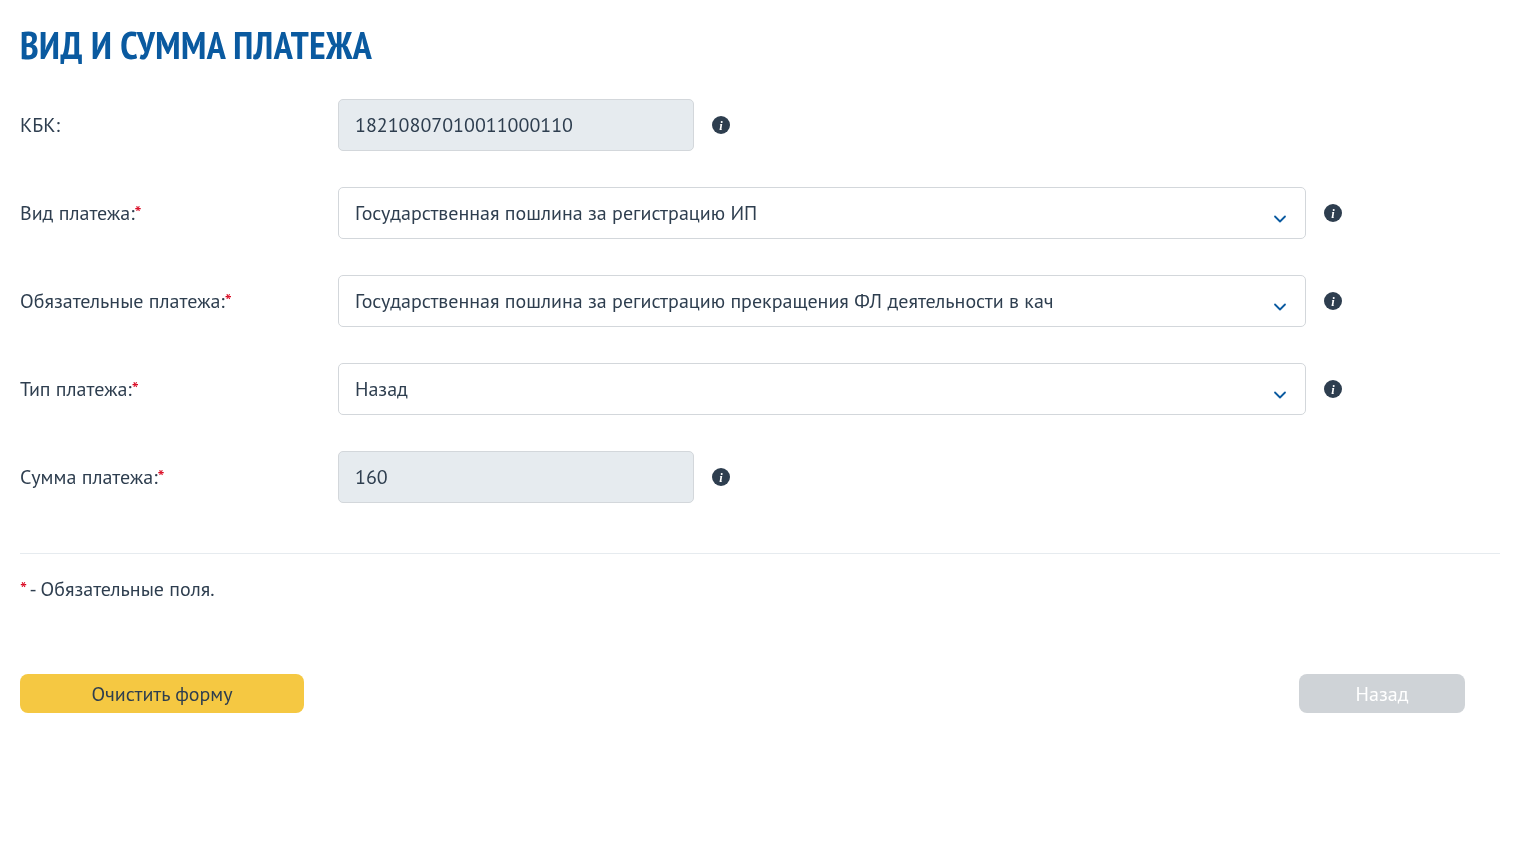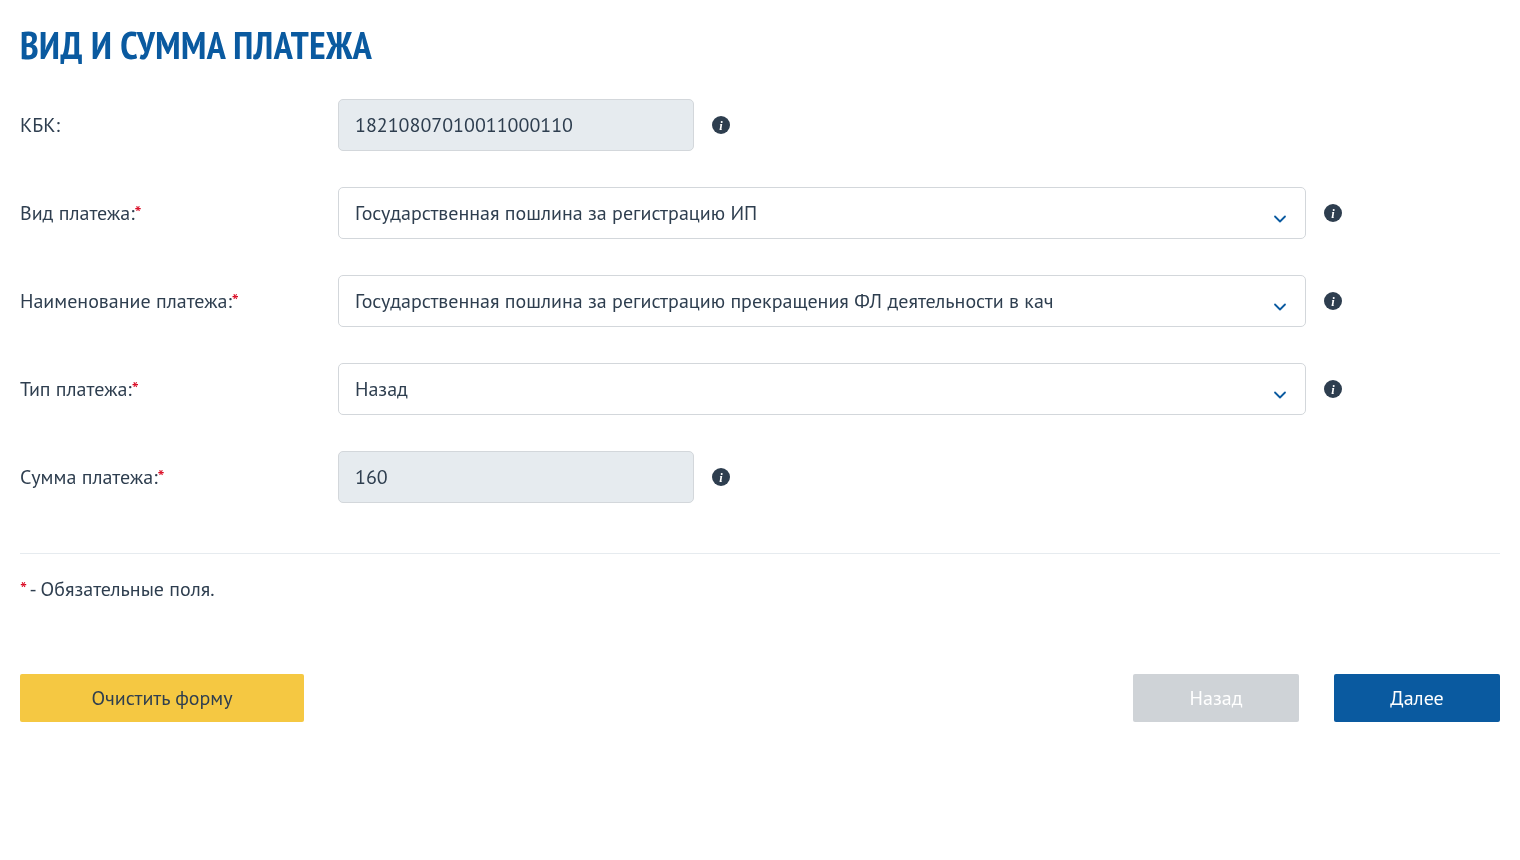--- a/index.html
+++ b/index.html
@@ -104,24 +104,24 @@
       color: #2e3e4f;
       margin-bottom: 72px;
       margin-top: 6px;
     }
     .footnote .required { color: #d9001b; }
     .button-row {
       display: flex;
       align-items: center;
     }
     .btn {
-      height: 48px;
+      height: 39px;
       padding: 0 34px;
       border: none;
-      border-radius: 2px;
+      border-radius: 8px;
       font-size: 20px;
       font-family: inherit;
       cursor: pointer;
     }
     .btn-clear {
       background: #f5c842;
       color: #2e3e4f;
       width: 284px;
     }
     .spacer { flex: 1; }
@@ -170,21 +170,21 @@
     <span class="info-icon">
       <svg viewBox="0 0 16 16" width="18" height="18">
           <circle cx="8" cy="8" r="8" fill="#2e3e4f"></circle>
           <text x="8" y="12" text-anchor="middle" font-size="11" font-weight="bold" fill="#fff" font-family="Georgia,serif" font-style="italic">i</text>
         </svg>
     </span>
   </div>
 </div>
 
 <div class="form-row">
-  <div class="form-label"><span>Наименование платежа:</span><span class="required">*</span></div>
+  <div class="form-label"><span>Обязательные платежа:</span><span class="required">*</span></div>
   <div class="input-wrap">
     <div class="select-input">
       <span class="select-text">Государственная пошлина за регистрацию прекращения ФЛ деятельности в кач</span>
       <span class="chevron">
         <svg viewBox="0 0 14 14" width="14" height="14">
             <path d="M2 4.5 L7 9.5 L12 4.5" stroke="#0a5aa0" stroke-width="1.8" fill="none" stroke-linecap="round" stroke-linejoin="round"></path>
           </svg>
       </span>
     </div>
     <span class="info-icon">
@@ -232,14 +232,13 @@
 <hr class="divider">
 
 <p class="footnote">
   <span class="required">*</span><span> - Обязательные поля.</span>
 </p>
 
 <div class="button-row">
   <button class="btn btn-clear">Очистить форму</button>
   <div class="spacer"></div>
   <button class="btn btn-back" disabled="">Назад</button>
-  <button class="btn btn-next">Далее</button>
 </div>
 
 </body></html>

